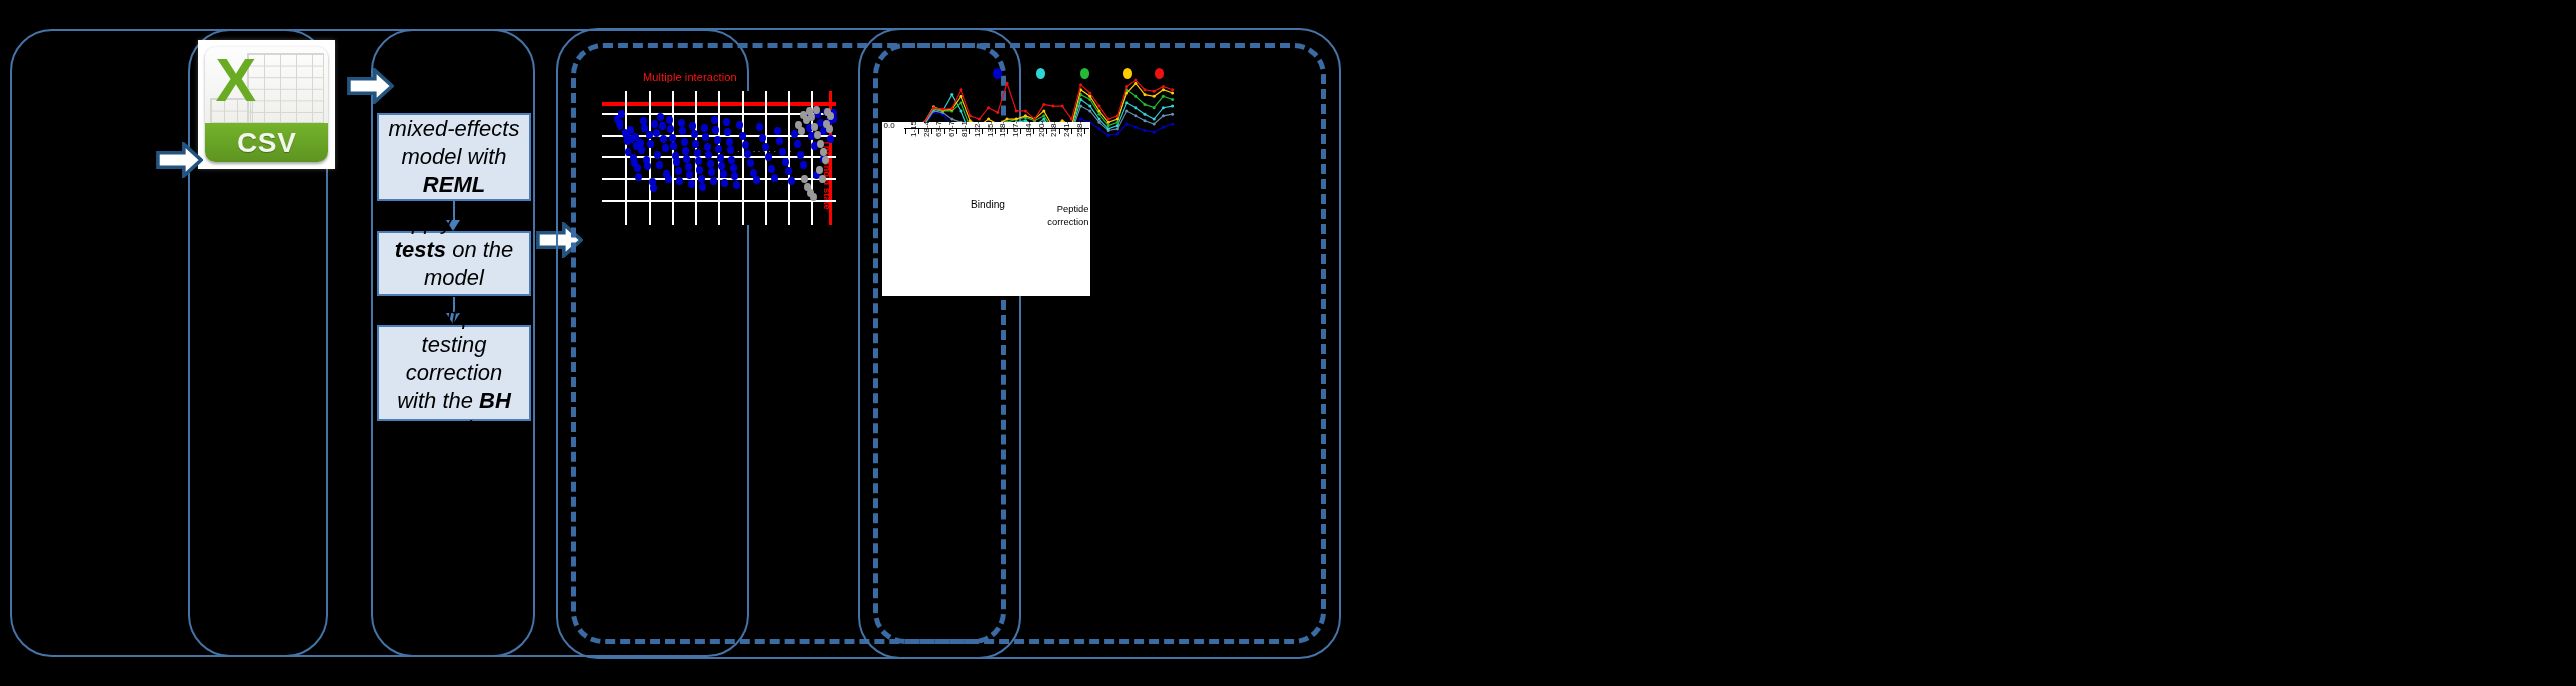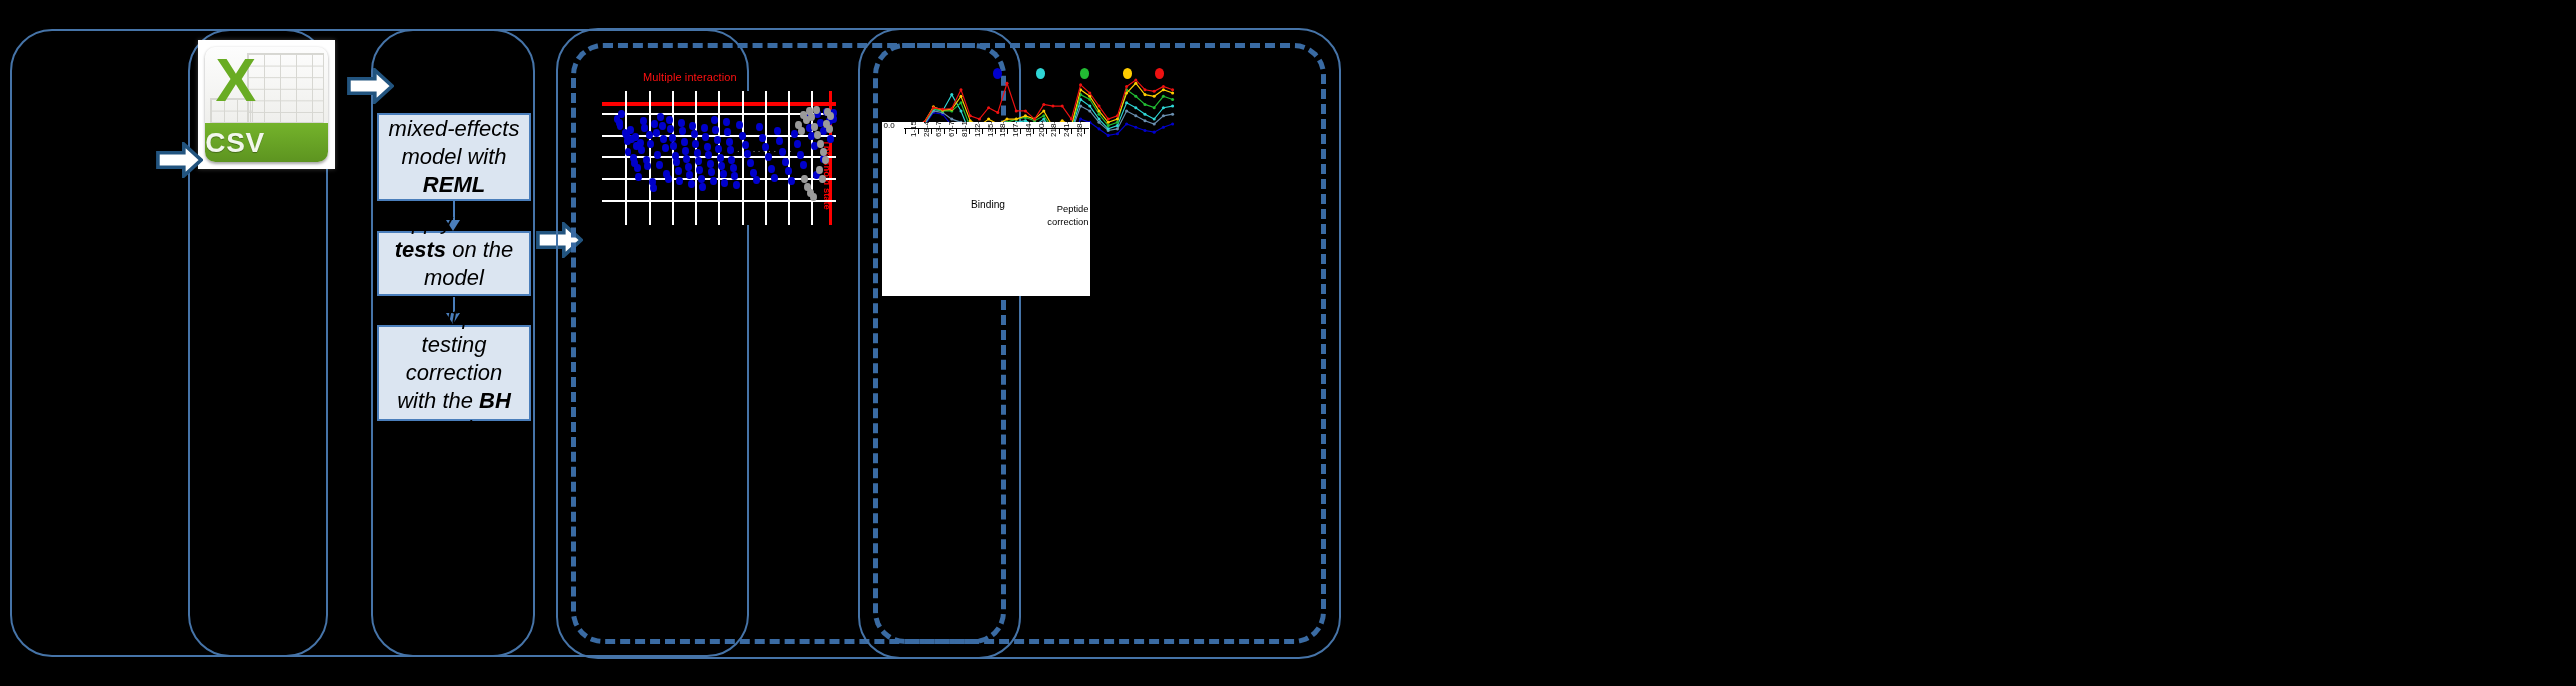--- a/index.html
+++ b/index.html
@@ -35,21 +35,21 @@
      background-size:16px 11.6px;border:0.7px solid #d7d7d2;}
   .csv-grid2{position:absolute;left:4.4px;top:51px;width:41px;height:23px;
      background-image:
        linear-gradient(to right,#d7d7d2 0.7px,transparent 0.7px),
        linear-gradient(to bottom,#d7d7d2 0.7px,transparent 0.7px);
      background-size:13px 11.6px;border:0.7px solid #d7d7d2;}
   .csv-x{position:absolute;left:10.2px;top:2.9px;font-size:61px;font-weight:bold;
      color:#69ac23;line-height:61px;font-family:"Liberation Sans",sans-serif;}
   .csv-band{position:absolute;left:0;right:0;bottom:0;height:39px;
      background:linear-gradient(180deg,#74b32b 0%,#5d9420 100%);
-     display:flex;align-items:center;}
+     display:flex;align-items:center;justify-content:center;}
   .csv-band span{color:#f2f7ec;font-size:28px;font-weight:bold;letter-spacing:0.7px;
      text-shadow:0 0.7px 0.7px rgba(0,0,0,.3);}
 
   
   .stepbox{position:absolute;background:#dbe5f1;border:2.2px solid #4a7ebb;
      box-sizing:border-box;display:flex;align-items:center;justify-content:center;
      text-align:center;color:#000;font-size:22px;line-height:28px;padding:4.4px 5.8px;font-style:italic;}
   #step-1{left:377px;top:113px;width:154px;height:88px;}
   #step-2{left:377px;top:231px;width:154px;height:65px;}
   #step-3{left:377px;top:325px;width:154px;height:96px;}

